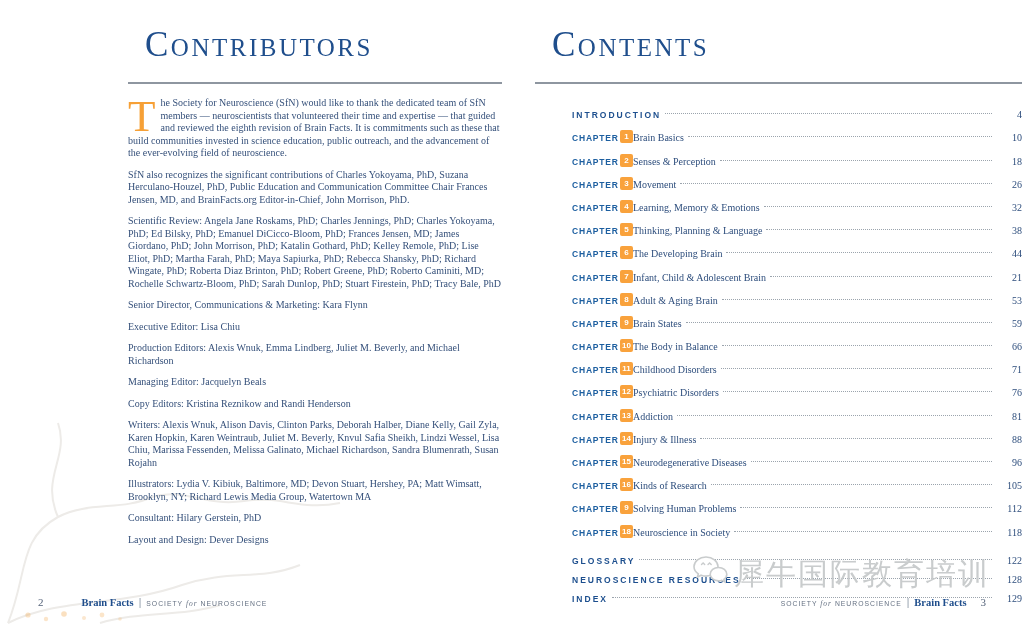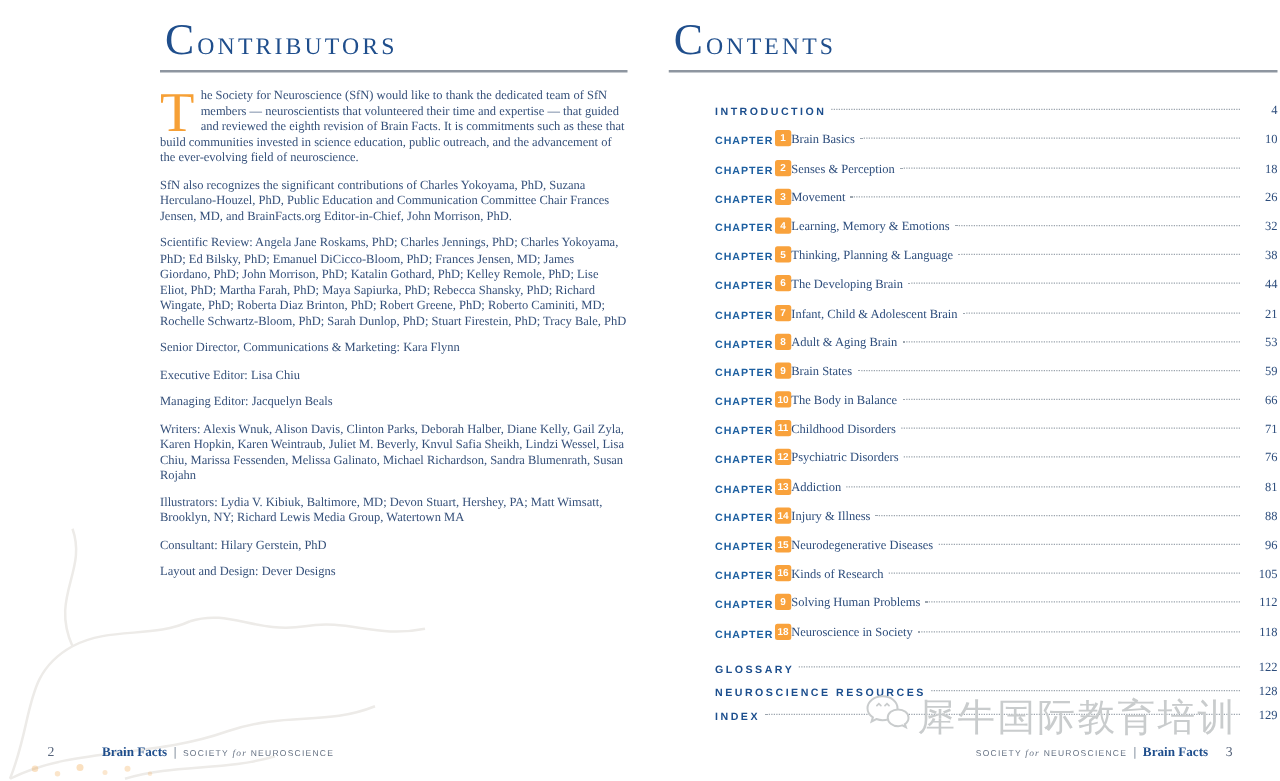--- a/index.html
+++ b/index.html
@@ -3,21 +3,21 @@
 <meta charset="utf-8">
 <style>
   html,body{margin:0;padding:0;background:#fff;}
   .canvas{position:relative;width:1024px;height:625px;background:#ffffff;overflow:hidden;
           font-family:"Liberation Serif",serif;}
 
   
   .neuron-bg{position:absolute;left:0;bottom:0;pointer-events:none;}
 
   
-  .page-title{margin:4px;font-weight:normal;font-size:19px;letter-spacing:2.5px;
+  .page-title{margin:17px;font-weight:normal;font-size:25px;letter-spacing:2.5px;
               color:#1f4e8c;text-transform:uppercase;font-family:"Liberation Serif",serif;}
   .page-title::first-letter{font-size:35px;}
   .title-rule{border-top:2px solid #8e96a0;margin-top:3px;}
 
   
   .page-left{position:absolute;left:128px;top:8px;width:374px;}
   .intro{margin:13px 0 0 0;font-size:10px;line-height:12.5px;color:#35507a;}
   .dropcap{float:left;font-size:45px;line-height:33px;color:#f6a036;margin:3px 5px 0 0;}
   .para{margin:9px 0 0 0;font-size:10px;line-height:12.5px;color:#35507a;}
 
@@ -89,23 +89,25 @@
     <div>
 
         <p class="para">SfN also recognizes the significant contributions of Charles Yokoyama, PhD, Suzana Herculano-Houzel, PhD, Public Education and Communication Committee Chair Frances Jensen, MD, and BrainFacts.org Editor-in-Chief, John Morrison, PhD.</p>
 
         <p class="para">Scientific Review: Angela Jane Roskams, PhD; Charles Jennings, PhD; Charles Yokoyama, PhD; Ed Bilsky, PhD; Emanuel DiCicco-Bloom, PhD; Frances Jensen, MD; James Giordano, PhD; John Morrison, PhD; Katalin Gothard, PhD; Kelley Remole, PhD; Lise Eliot, PhD; Martha Farah, PhD; Maya Sapiurka, PhD; Rebecca Shansky, PhD; Richard Wingate, PhD; Roberta Diaz Brinton, PhD; Robert Greene, PhD; Roberto Caminiti, MD; Rochelle Schwartz-Bloom, PhD; Sarah Dunlop, PhD; Stuart Firestein, PhD; Tracy Bale, PhD</p>
 
         <p class="para">Senior Director, Communications &amp; Marketing: Kara Flynn</p>
 
         <p class="para">Executive Editor: Lisa Chiu</p>
 
+        <p class="para">Production Editors: Alexis Wnuk, Emma Lindberg, Juliet M. Beverly, and Michael Richardson</p>
 
         <p class="para">Managing Editor: Jacquelyn Beals</p>
 
+        <p class="para">Copy Editors: Kristina Reznikow and Randi Henderson</p>
 
         <p class="para">Writers: Alexis Wnuk, Alison Davis, Clinton Parks, Deborah Halber, Diane Kelly, Gail Zyla, Karen Hopkin, Karen Weintraub, Juliet M. Beverly, Knvul Safia Sheikh, Lindzi Wessel, Lisa Chiu, Marissa Fessenden, Melissa Galinato, Michael Richardson, Sandra Blumenrath, Susan Rojahn</p>
 
         <p class="para">Illustrators: Lydia V. Kibiuk, Baltimore, MD; Devon Stuart, Hershey, PA; Matt Wimsatt, Brooklyn, NY; Richard Lewis Media Group, Watertown MA</p>
 
         <p class="para">Consultant: Hilary Gerstein, PhD</p>
 
         <p class="para">Layout and Design: Dever Designs</p>
       </div>
   </section>

